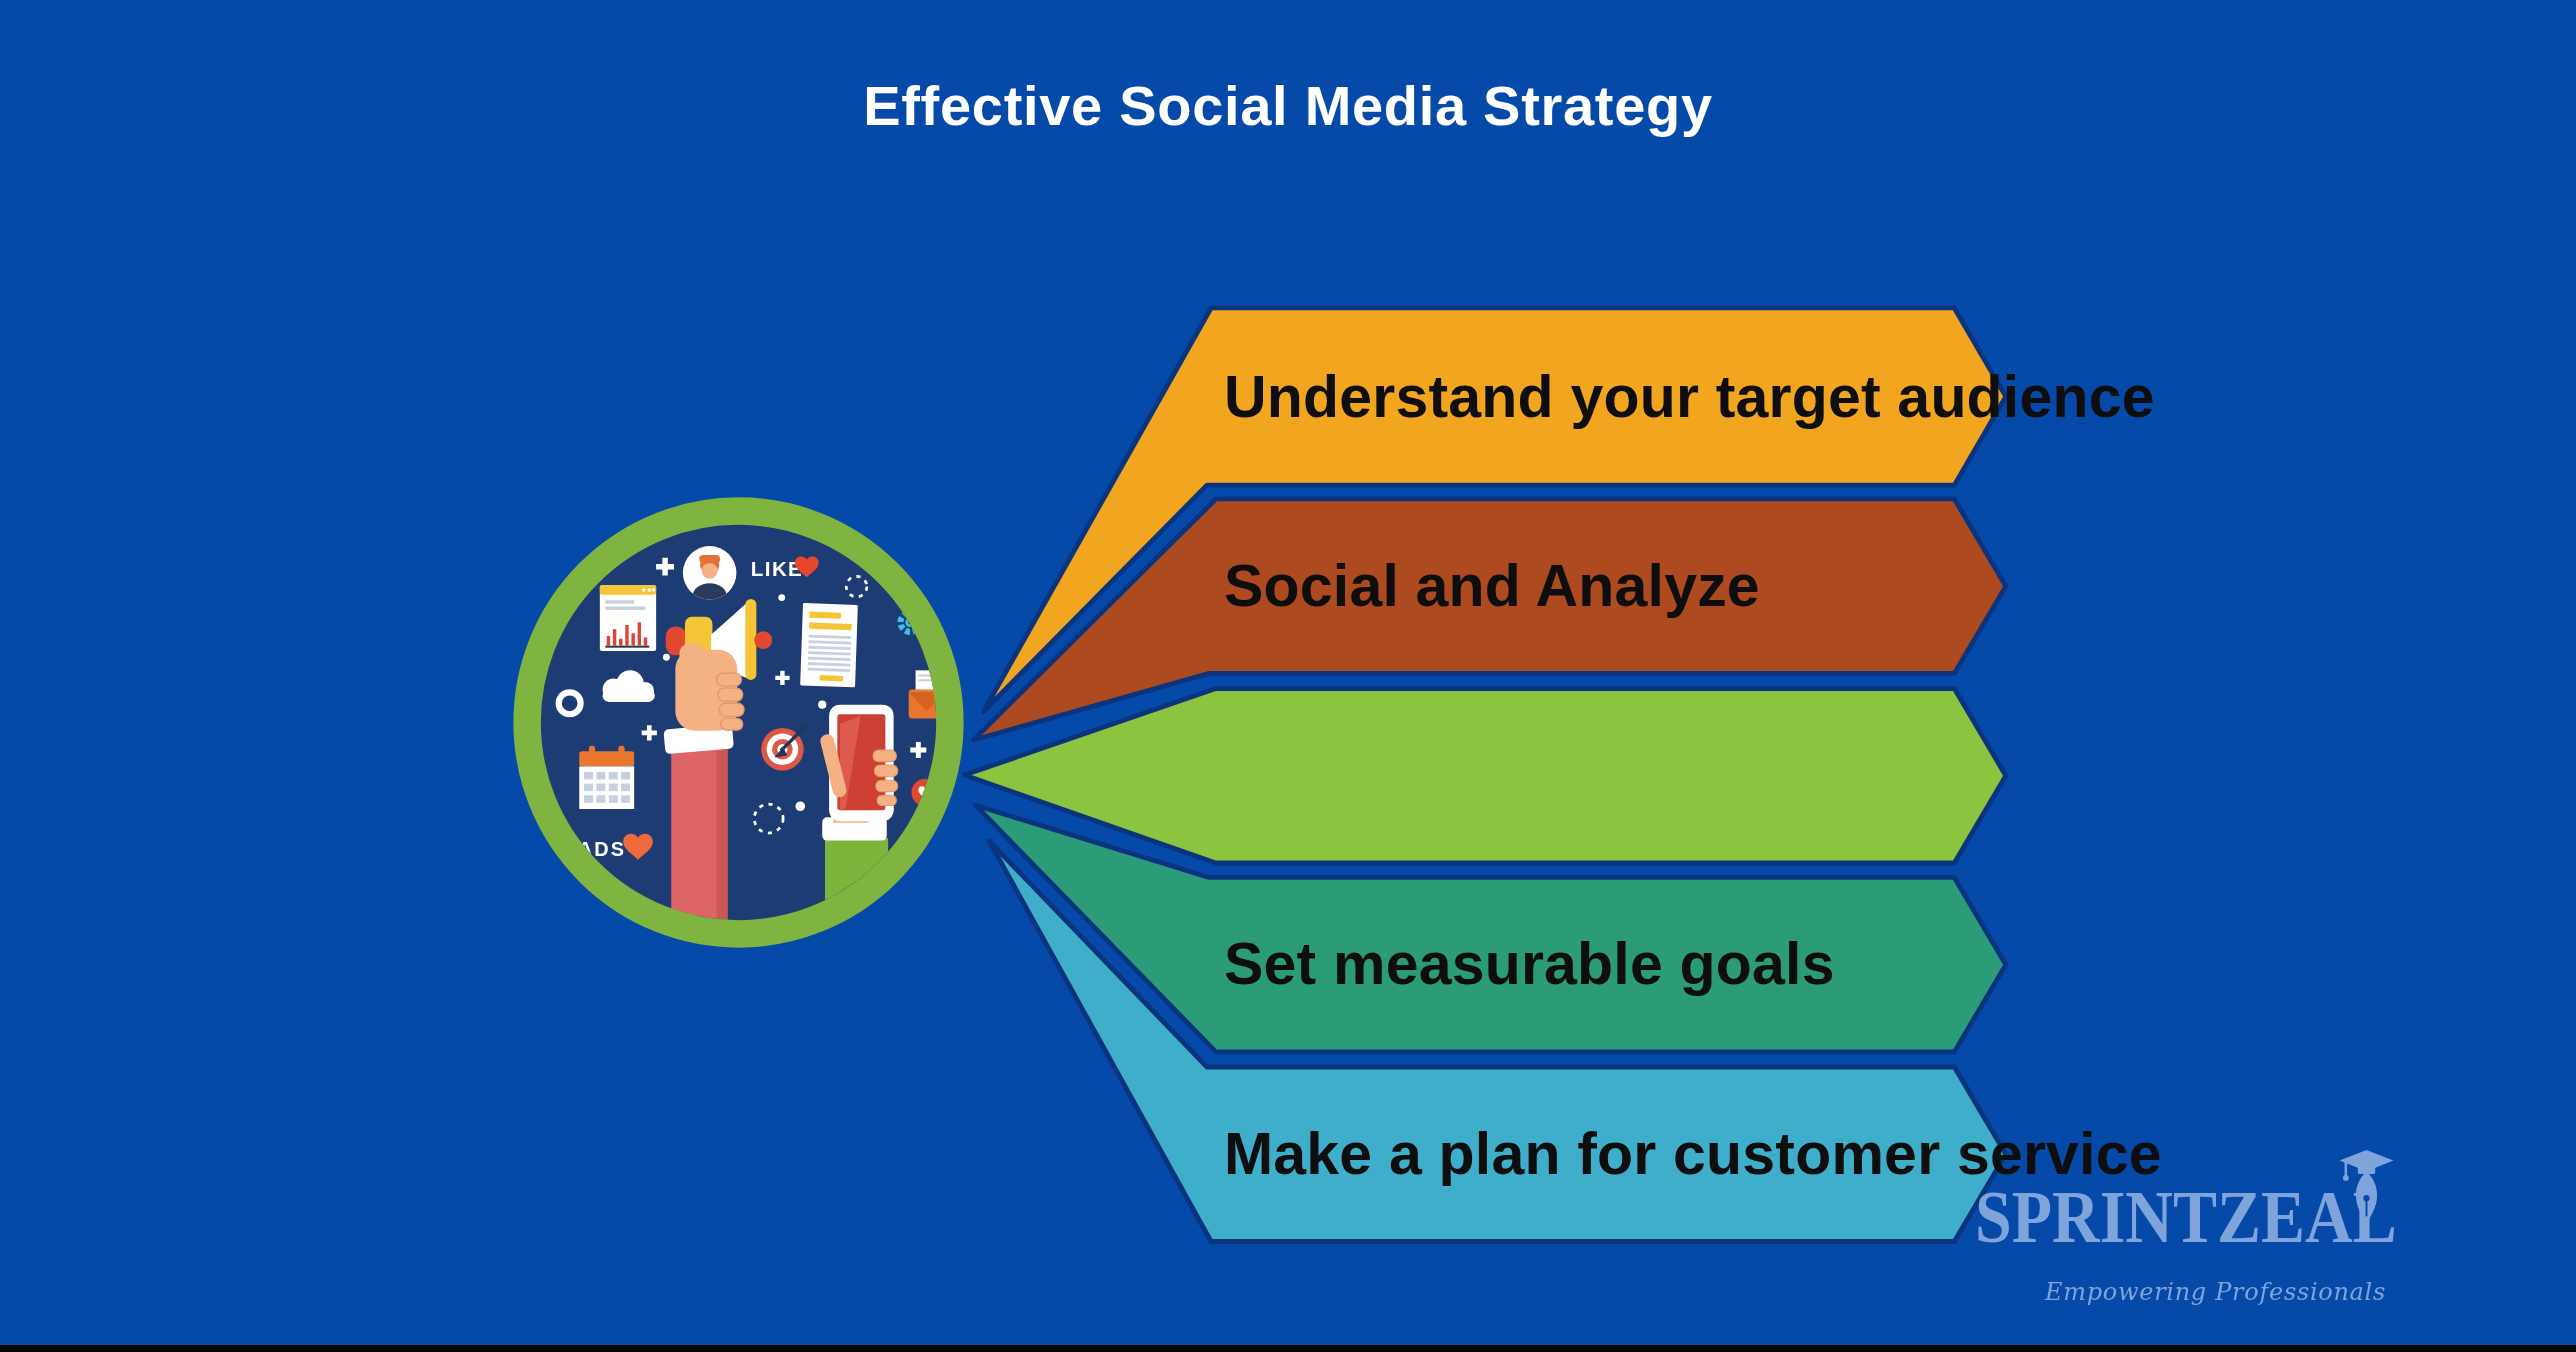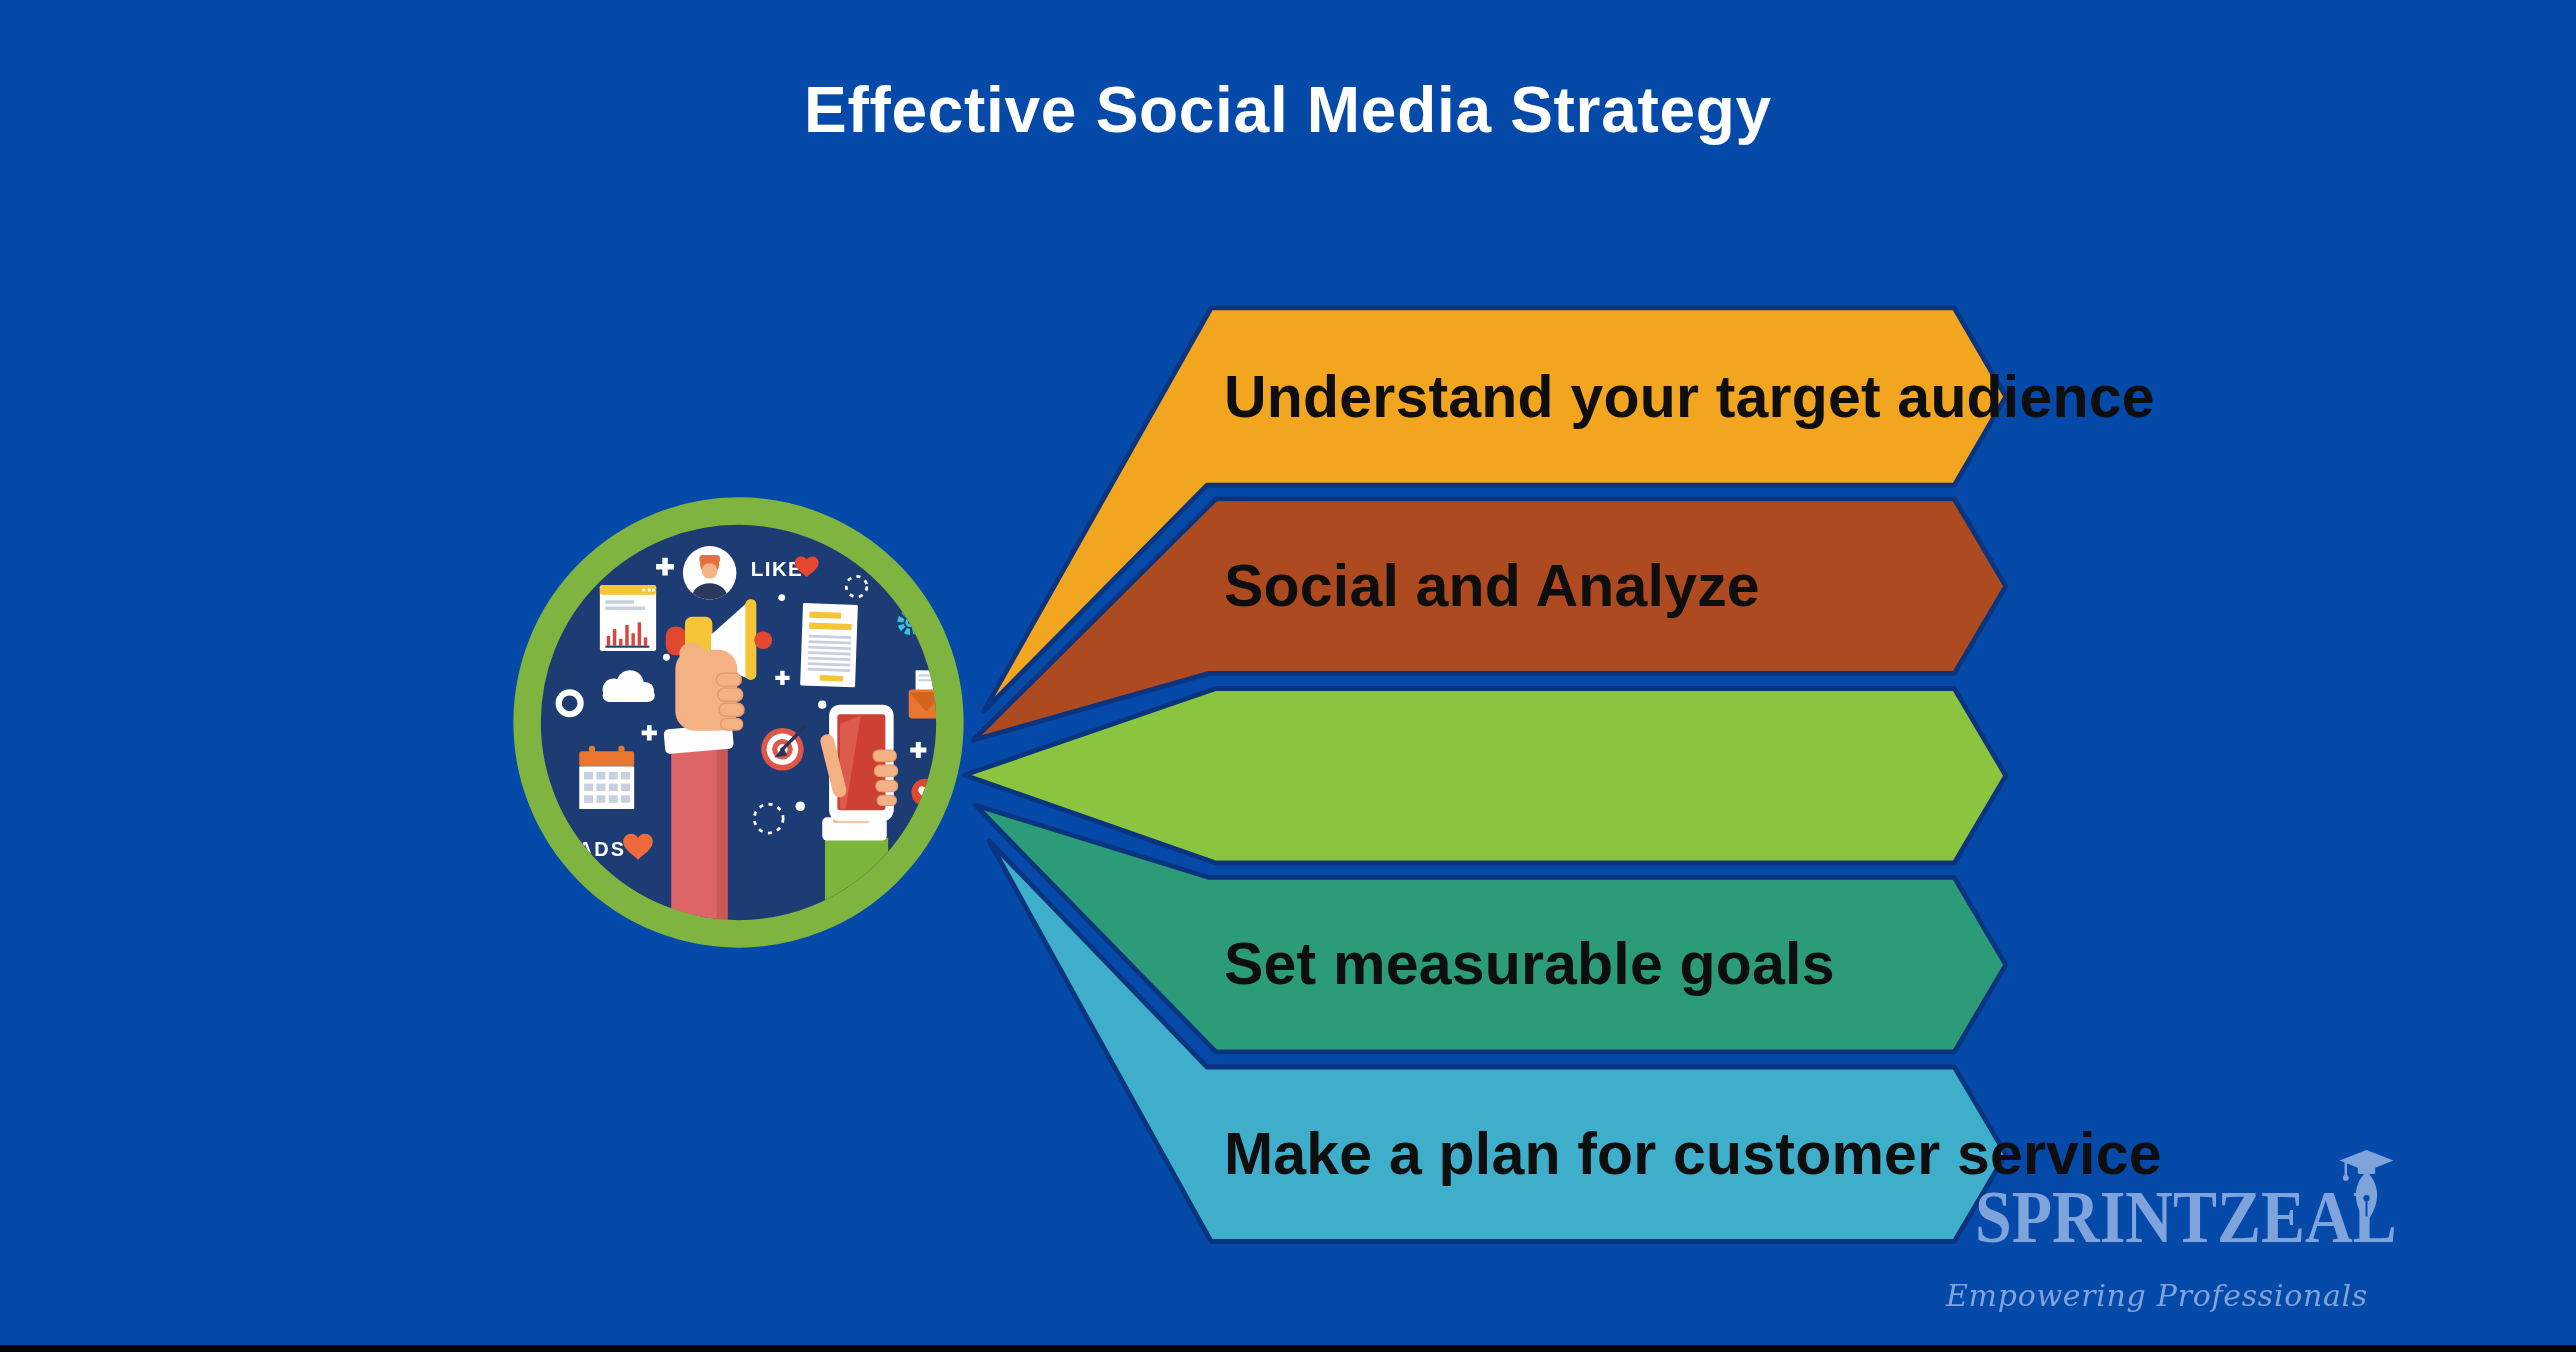--- a/index.html
+++ b/index.html
@@ -10,21 +10,21 @@
     overflow:hidden;
     font-family:"Liberation Sans", sans-serif;
   }
   .bottom-bar{
     position:absolute;left:0;bottom:0;width:100%;height:8.2px;background:#050508;
   }
   .title{
     position:absolute;left:0;right:0;top:74px;
     text-align:center;
     color:#FFFFFF;
-    font-size:64px;
+    font-size:56px;
     font-weight:bold;
     letter-spacing:0.7px;
     line-height:1.15;
   }
   .banners-svg, .illu-svg{position:absolute;}
   .banners-svg{left:0;top:0;width:2576px;height:1353px;}
   .banner-label{
     position:absolute;
     left:1224px;
     width:735px;
@@ -51,24 +51,24 @@
     font-family:"Liberation Serif", serif;
     font-weight:bold;
     font-size:66px;
     letter-spacing:0px;
     transform:scaleY(1.12);
     transform-origin:left top;
   }
   .logo-icon{position:absolute;left:389px;top:-9.6px;width:63px;height:77px;}
   .logo-tagline{
     position:absolute;left:0px;top:118px;width:440px;
-    text-align:left;
+    text-align:right;
     font-family:"DejaVu Serif", serif;
     font-style:italic;
-    font-size:30px;
+    font-size:24px;
     letter-spacing:0.7px;
   }
 </style>
 </head>
 <body>
 
 <div class="canvas">
 
   <div class="title">Effective Social Media Strategy</div>
 

